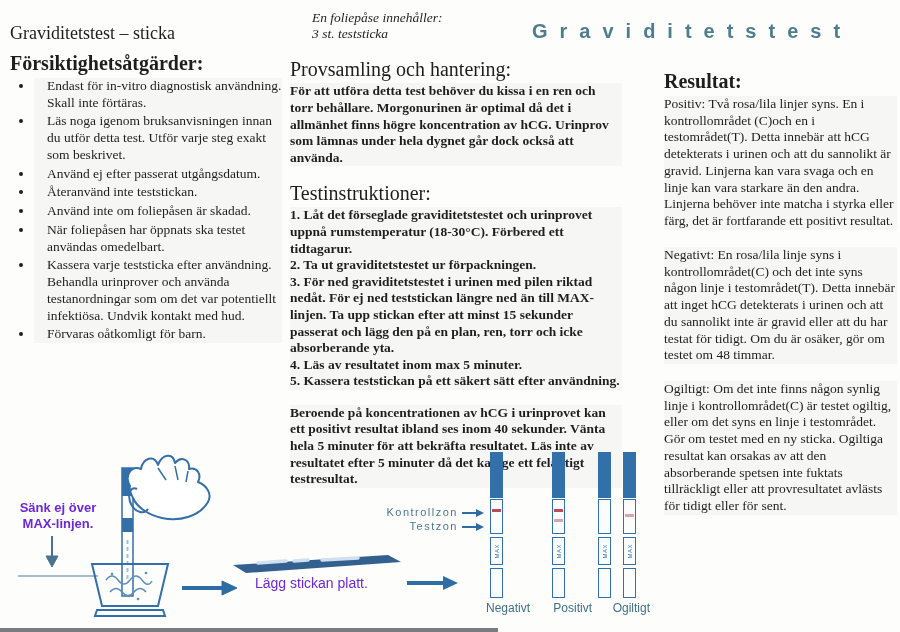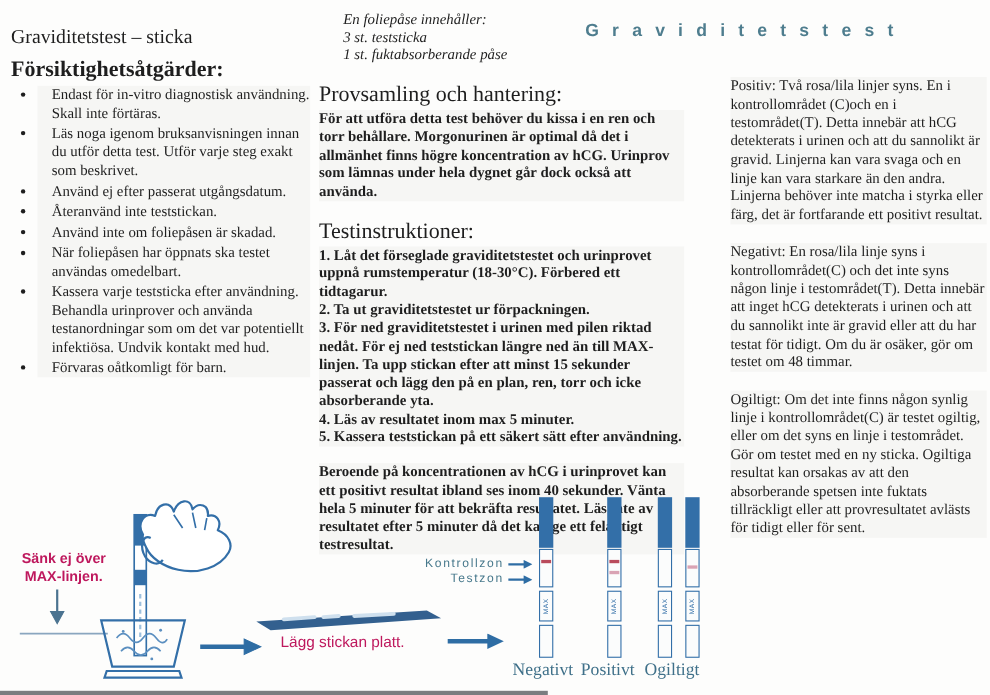--- a/index.html
+++ b/index.html
@@ -23,28 +23,28 @@
   .steps{margin-top:2px;}
   .warning{font-size:13.5px;line-height:1.23;font-weight:bold;margin-top:15px;}
 
   
   .col-right{position:absolute;left:664px;top:70px;width:233px;}
   .res-h{font-size:20px;font-weight:bold;margin-bottom:3px;}
   .res-p{font-size:13.5px;line-height:1.24;margin:0 0 17px 0;}
 
   
   .brand{position:absolute;left:532px;top:20px;font-family:"Liberation Sans",sans-serif;
-         font-size:16px;letter-spacing:12px;color:#4e7d8e;font-weight:bold;white-space:nowrap;}
-
-  
-  .dg-label{position:absolute;font-family:"Liberation Sans",sans-serif;color:#be185d;}
+         font-size:20px;letter-spacing:12px;color:#4e7d8e;font-weight:bold;white-space:nowrap;}
+
+  
+  .dg-label{position:absolute;font-family:"Liberation Sans",sans-serif;color:#6d28d9;}
   .dip-label{left:12px;top:500px;width:92px;text-align:center;font-size:13px;line-height:16px;font-weight:bold;}
   .flat-label{left:255px;top:575px;font-size:14px;font-weight:normal;}
   .zone-labels{left:378px;top:505px;width:80px;text-align:right;font-size:11px;letter-spacing:1.5px;line-height:14px;color:#48798c;}
-  .stick-label{font-size:16px;color:#3f7089;width:64px;text-align:left;top:601px;font-family:Liberation Serif, serif;}
+  .stick-label{font-size:12px;color:#3f7089;width:64px;text-align:right;top:601px;}
 
   
   .stick{position:absolute;top:452px;width:13px;height:146px;}
   .stick .handle{height:46px;background:#336fa8;}
   .stick .window{height:33px;border:1.5px solid #336fa8;margin-top:1px;position:relative;background:#fbfcfc;}
   .stick .zline{position:absolute;left:1px;right:1px;height:2.5px;}
   .zline.control{top:9px;background:#b94b5c;}
   .zline.test{top:19px;background:#d9a3b4;}
   .stick .maxsec{height:26px;border:1.5px solid #336fa8;margin-top:3px;display:flex;align-items:center;justify-content:center;background:#fbfcfc;}
   .stick .maxtext{writing-mode:vertical-rl;transform:rotate(180deg);font-size:6px;color:#336fa8;
@@ -71,36 +71,36 @@
       <li>När foliepåsen har öppnats ska testet användas omedelbart.</li>
       <li>Kassera varje teststicka efter användning. Behandla urinprover och använda testanordningar som om det var potentiellt infektiösa. Undvik kontakt med hud.</li>
       <li>Förvaras oåtkomligt för barn.</li>
     </ul>
   </div>
 
   <div class="col-mid">
     <div class="contents">
       <div>En foliepåse innehåller:</div>
       <div>3 st. teststicka</div>
-      <div>1 st. fuktabsorberande påse</div>
     </div>
     <div class="mid-h">Provsamling och hantering:</div>
     <div class="para tint">För att utföra detta test behöver du kissa i en ren och torr behållare.  Morgonurinen är optimal då det i allmänhet finns högre koncentration av hCG. Urinprov som lämnas under hela dygnet går dock också att använda.</div>
     <div class="mid-h">Testinstruktioner:</div>
     <div class="steps tint">
       <div class="para">1. Låt det förseglade graviditetstestet och urinprovet uppnå rumstemperatur (18-30°C). Förbered ett tidtagarur.</div>
       <div class="para">2. Ta ut graviditetstestet ur förpackningen.</div>
       <div class="para">3. För ned graviditetstestet i urinen med pilen riktad nedåt. För ej ned teststickan längre ned än till MAX-linjen. Ta upp stickan efter att minst 15 sekunder passerat och lägg den på en plan, ren, torr och icke absorberande yta.</div>
       <div class="para">4. Läs av resultatet inom max 5 minuter.</div>
       <div class="para">5. Kassera teststickan på ett säkert sätt efter användning.</div>
     </div>
     <div class="warning tint">Beroende på koncentrationen av hCG i urinprovet kan ett positivt resultat ibland ses inom 40 sekunder. Vänta hela 5 minuter för att bekräfta resultatet. Läs inte av resultatet efter 5 minuter då det kan ge ett felaktigt testresultat.</div>
   </div>
 
   <div class="col-right">
+    <div class="res-h">Resultat:</div>
     <p class="res-p tint">Positiv: Två rosa/lila linjer syns. En i kontrollområdet (C)och en i testområdet(T).  Detta innebär att hCG detekterats i urinen och att du sannolikt är gravid. Linjerna kan vara svaga och en linje kan vara starkare än den andra. Linjerna behöver inte matcha i styrka eller färg, det är fortfarande ett positivt resultat.</p>
     <p class="res-p tint">Negativt: En rosa/lila linje syns i kontrollområdet(C) och det inte syns någon linje i testområdet(T). Detta innebär att inget hCG detekterats i urinen och att du sannolikt inte är gravid eller att du har testat för tidigt. Om du är osäker, gör om testet om 48 timmar.</p>
     <p class="res-p tint">Ogiltigt: Om det inte finns någon synlig linje i kontrollområdet(C) är testet ogiltig, eller om det syns en linje i testområdet. Gör om testet med en ny sticka. Ogiltiga resultat kan orsakas av att den absorberande spetsen inte fuktats tillräckligt eller att provresultatet avlästs för tidigt eller för sent.</p>
   </div>
 
   <div class="brand">Graviditetstest</div>
 
   <svg class="abs" style="left:0;top:440px;" width="240" height="192" viewBox="0 0 240 192">
 
     <line x1="18" y1="136" x2="98" y2="136" stroke="#8aa6bf" stroke-width="1.5"></line>

